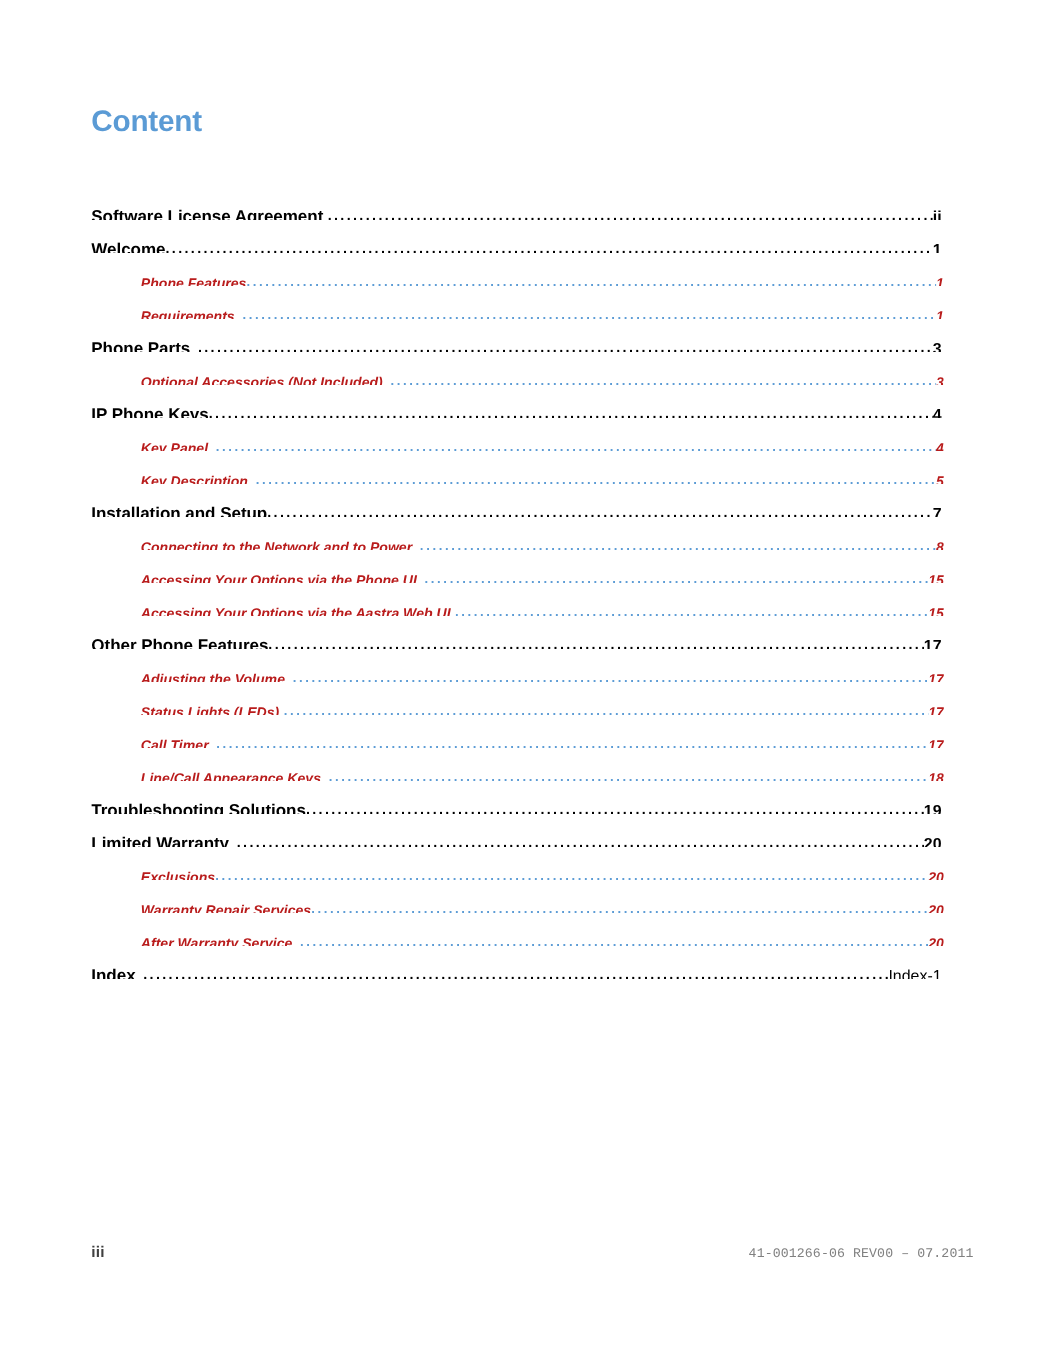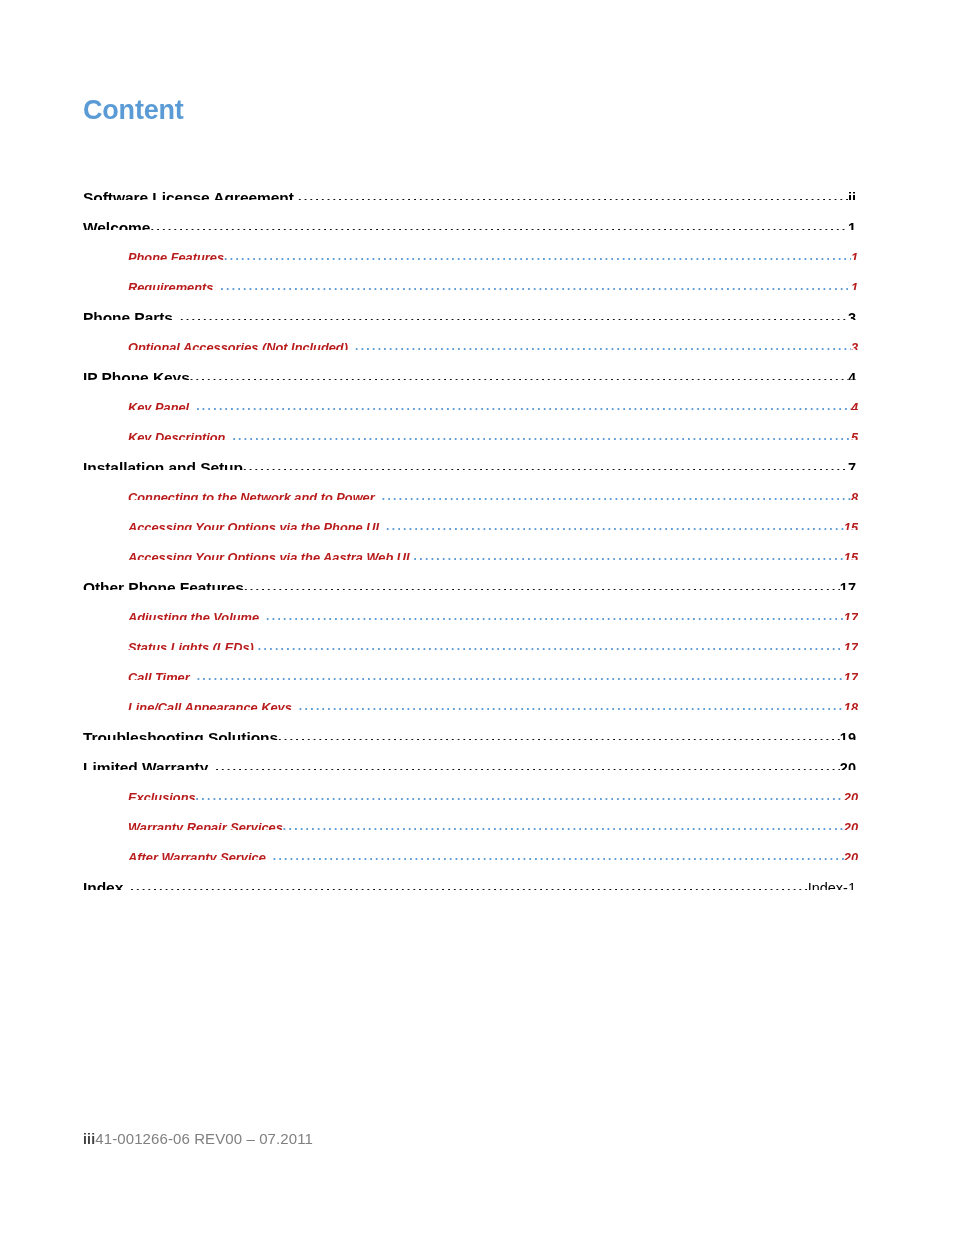--- a/index.html
+++ b/index.html
@@ -130,37 +130,38 @@
 
   
   .gap-0 .title { margin-right: 0px; }
   .gap-1 .title { margin-right: 4px; }
   .gap-2 .title { margin-right: 7px; }
 
   
   .footer {
     position: absolute;
     left: 83px;
-    right: 94px;
+    right: 69px;
     top: 1130px;
     height: 22px;
     display: flex;
     align-items: baseline;
-    justify-content: flex-start;
+    justify-content: space-between;
   }
   .footer-page {
     font-size: 14px;
     font-weight: bold;
     color: #404040;
     letter-spacing: 0.2px;
   }
   .footer-docnum {
-    font-size: 15px;
+    font-size: 12px;
     color: #808080;
     letter-spacing: 0.1px;
+    font-family: Liberation Mono, monospace;
   }
 </style>
 </head>
 <body>
 
 <div id="page">
 
   <h1 class="page-title">Content</h1>
 
   <div class="toc">

